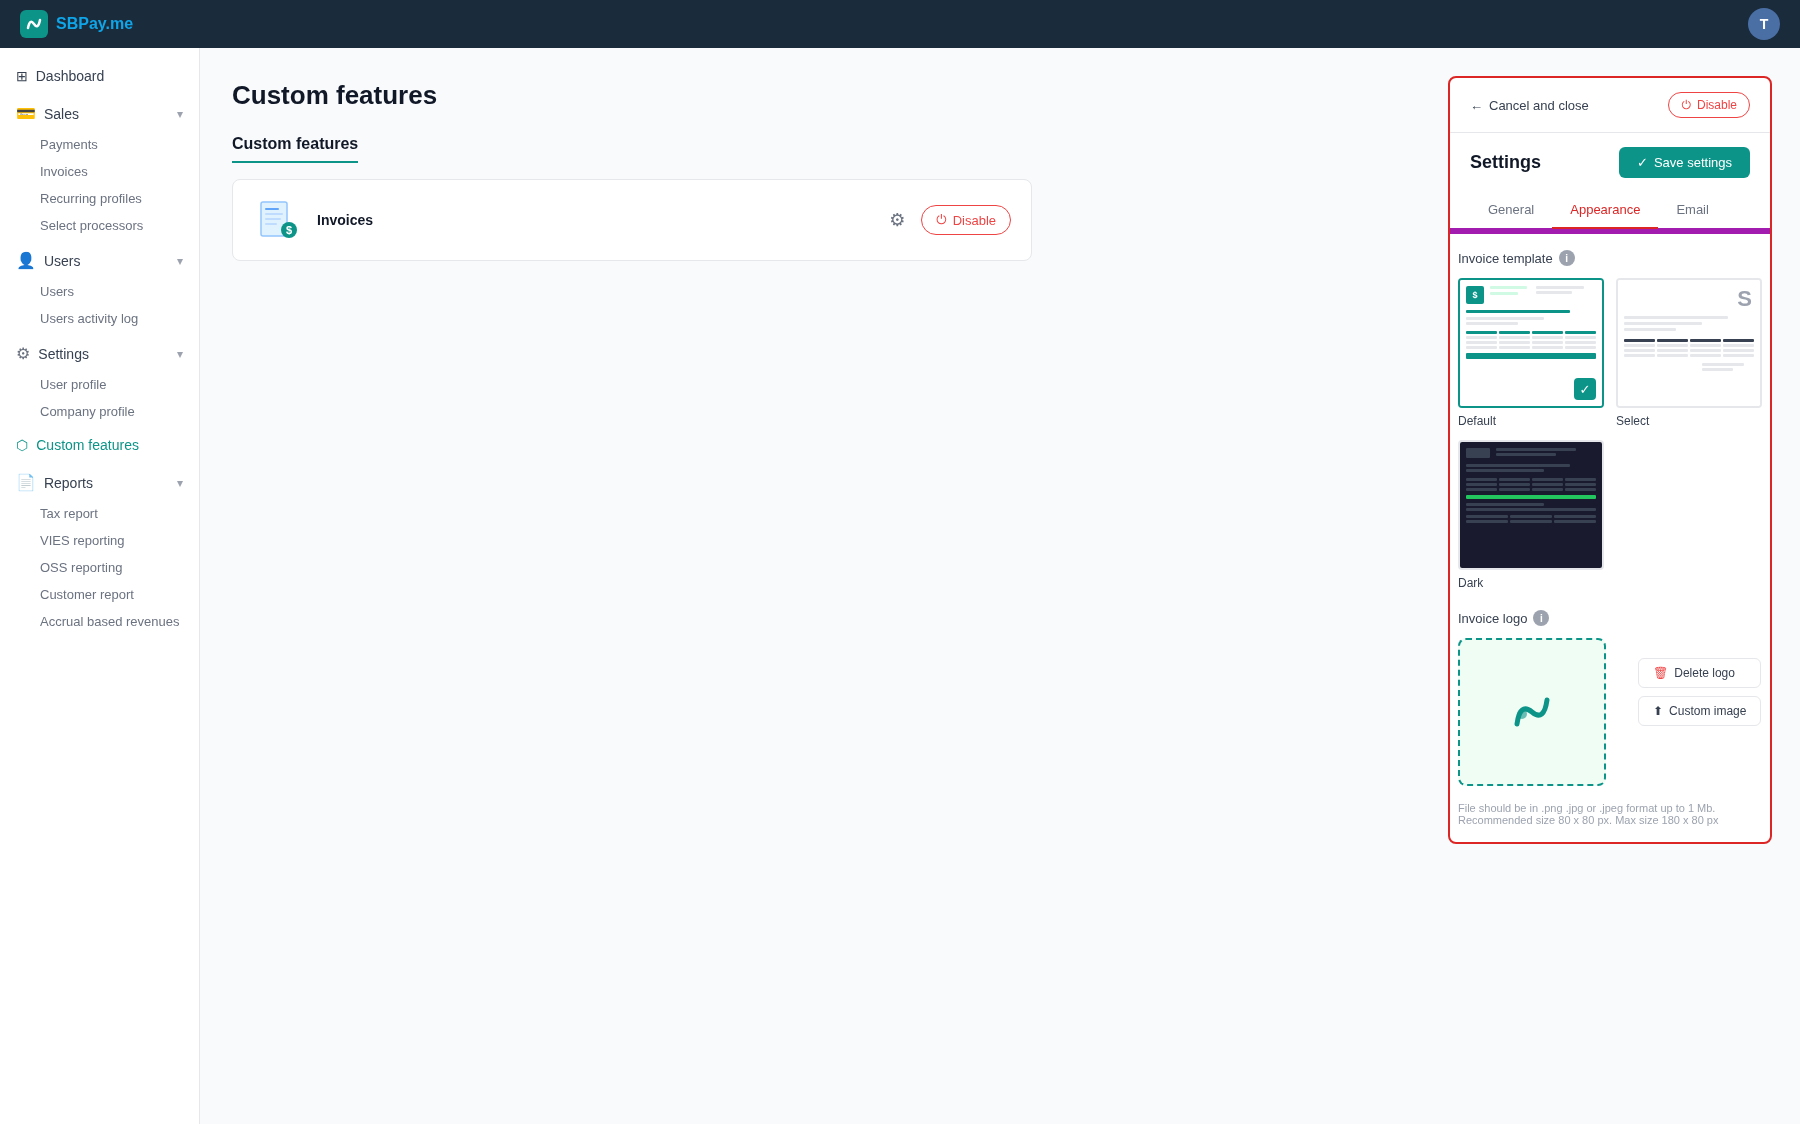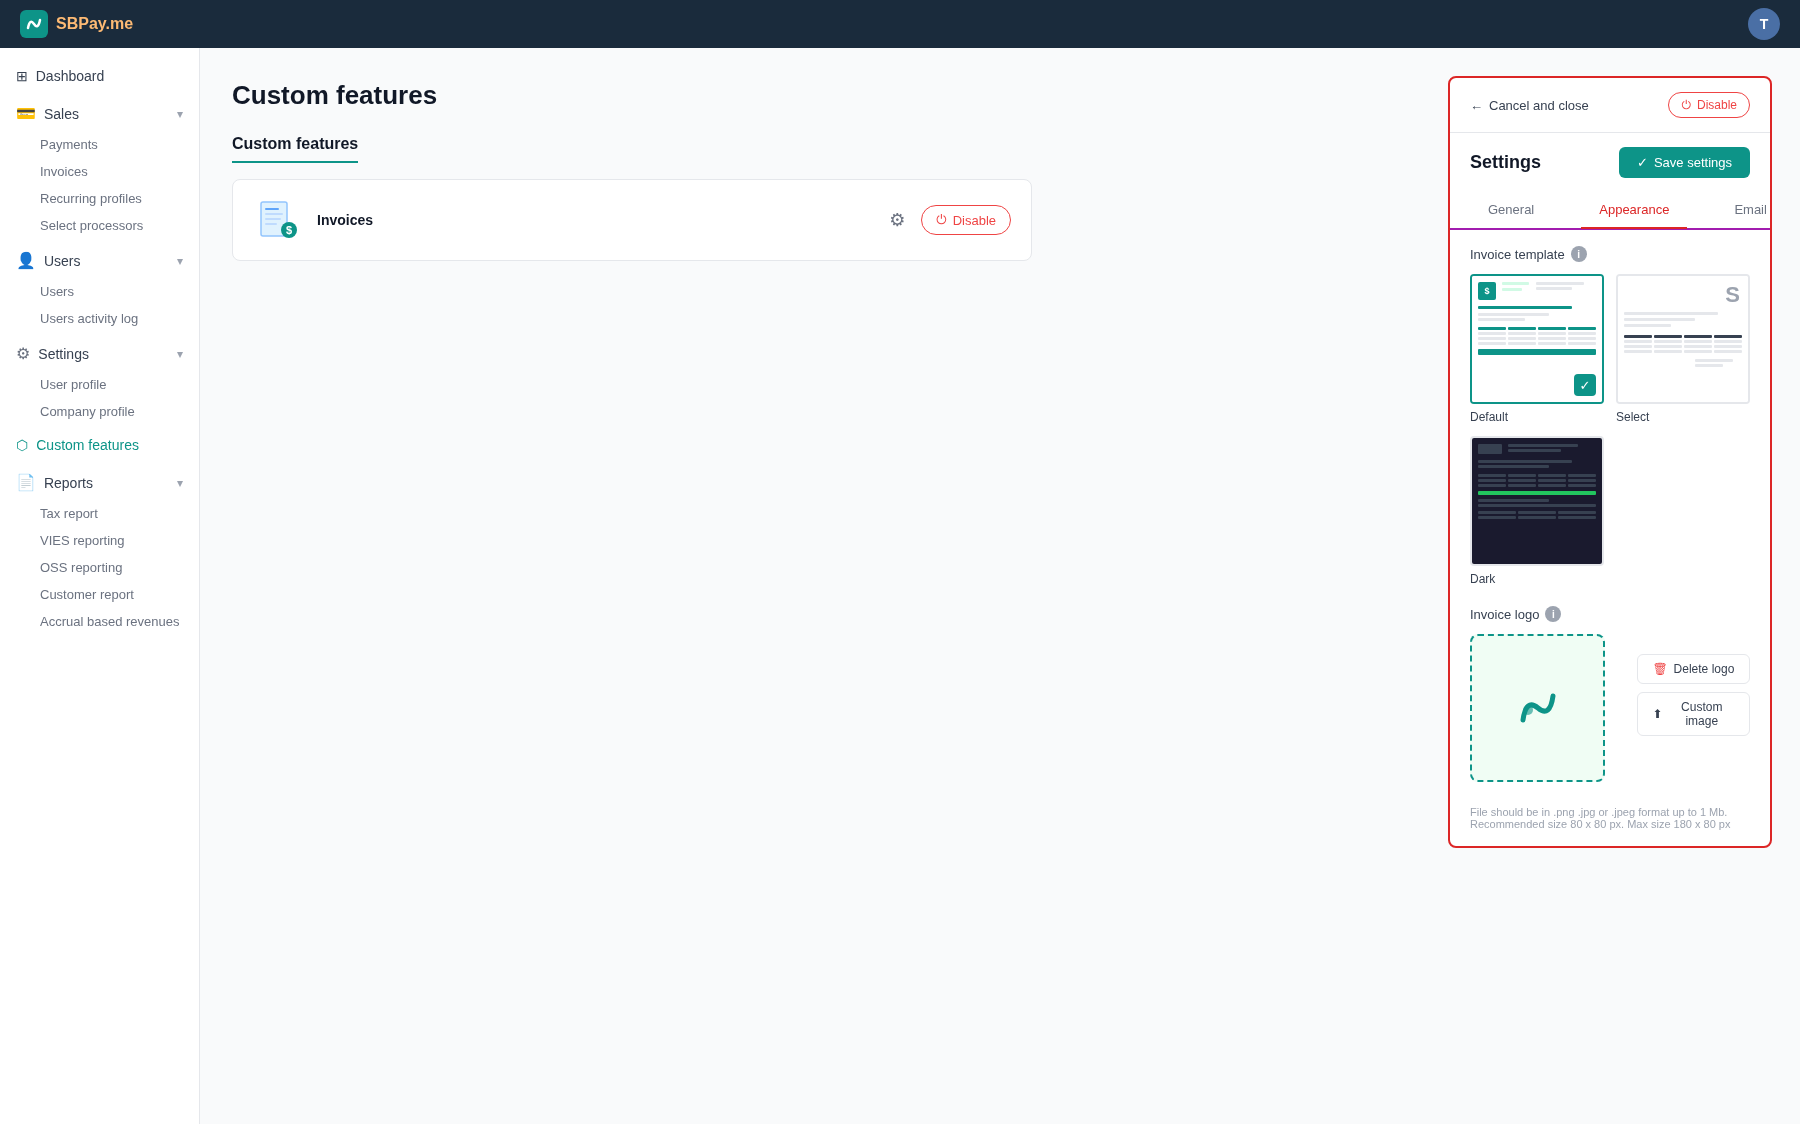--- a/index.html
+++ b/index.html
@@ -12,21 +12,21 @@
       display: flex;
       align-items: center;
       justify-content: space-between;
       padding: 0 20px;
       flex-shrink: 0;
     }
     .topnav-logo {
       display: flex;
       align-items: center;
       gap: 8px;
-      color: #fdba74;
+      color: #0ea5e9;
       font-weight: 700;
       font-size: 16px;
     }
     .logo-icon {
       width: 28px;
       height: 28px;
     }
     .topnav-avatar {
       width: 32px;
       height: 32px;
@@ -223,41 +223,40 @@
       font-weight: 500;
       cursor: pointer;
       display: flex;
       align-items: center;
       gap: 6px;
     }
 
     
     .panel-tabs {
       display: flex;
-      border-bottom: 2px solid #a21caf;
+      border-bottom: 6px solid #a21caf;
       padding: 0 20px;
-      gap: 29px;
     }
     .panel-tab {
       padding: 10px 18px;
       font-size: 13px;
       color: #6b7280;
       cursor: pointer;
       border-bottom: 2px solid transparent;
       margin-bottom: -1px;
     }
     .panel-tab.active {
       color: #dc2626;
       border-bottom: 2px solid #dc2626;
       font-weight: 500;
     }
 
     
     .panel-body {
-      padding: 16px 20px;
+      padding: 16px 8px;
       flex: 1;
     }
     .panel-section-label {
       font-size: 13px;
       color: #374151;
       margin-bottom: 12px;
       display: flex;
       align-items: center;
       gap: 6px;
     }
@@ -438,21 +437,21 @@
       border-radius: 6px;
       background: white;
       color: #374151;
       font-size: 12px;
       cursor: pointer;
     }
     .logo-hint {
       clear: both;
       font-size: 11px;
       color: #9ca3af;
-      margin-top: 20px;
+      margin-top: 12px;
       padding-top: 4px;
     }
 
     
     .panel-outer {
       border: 2px solid #dc2626;
       border-radius: 8px;
       overflow: hidden;
       margin: 16px;
       background: white;

